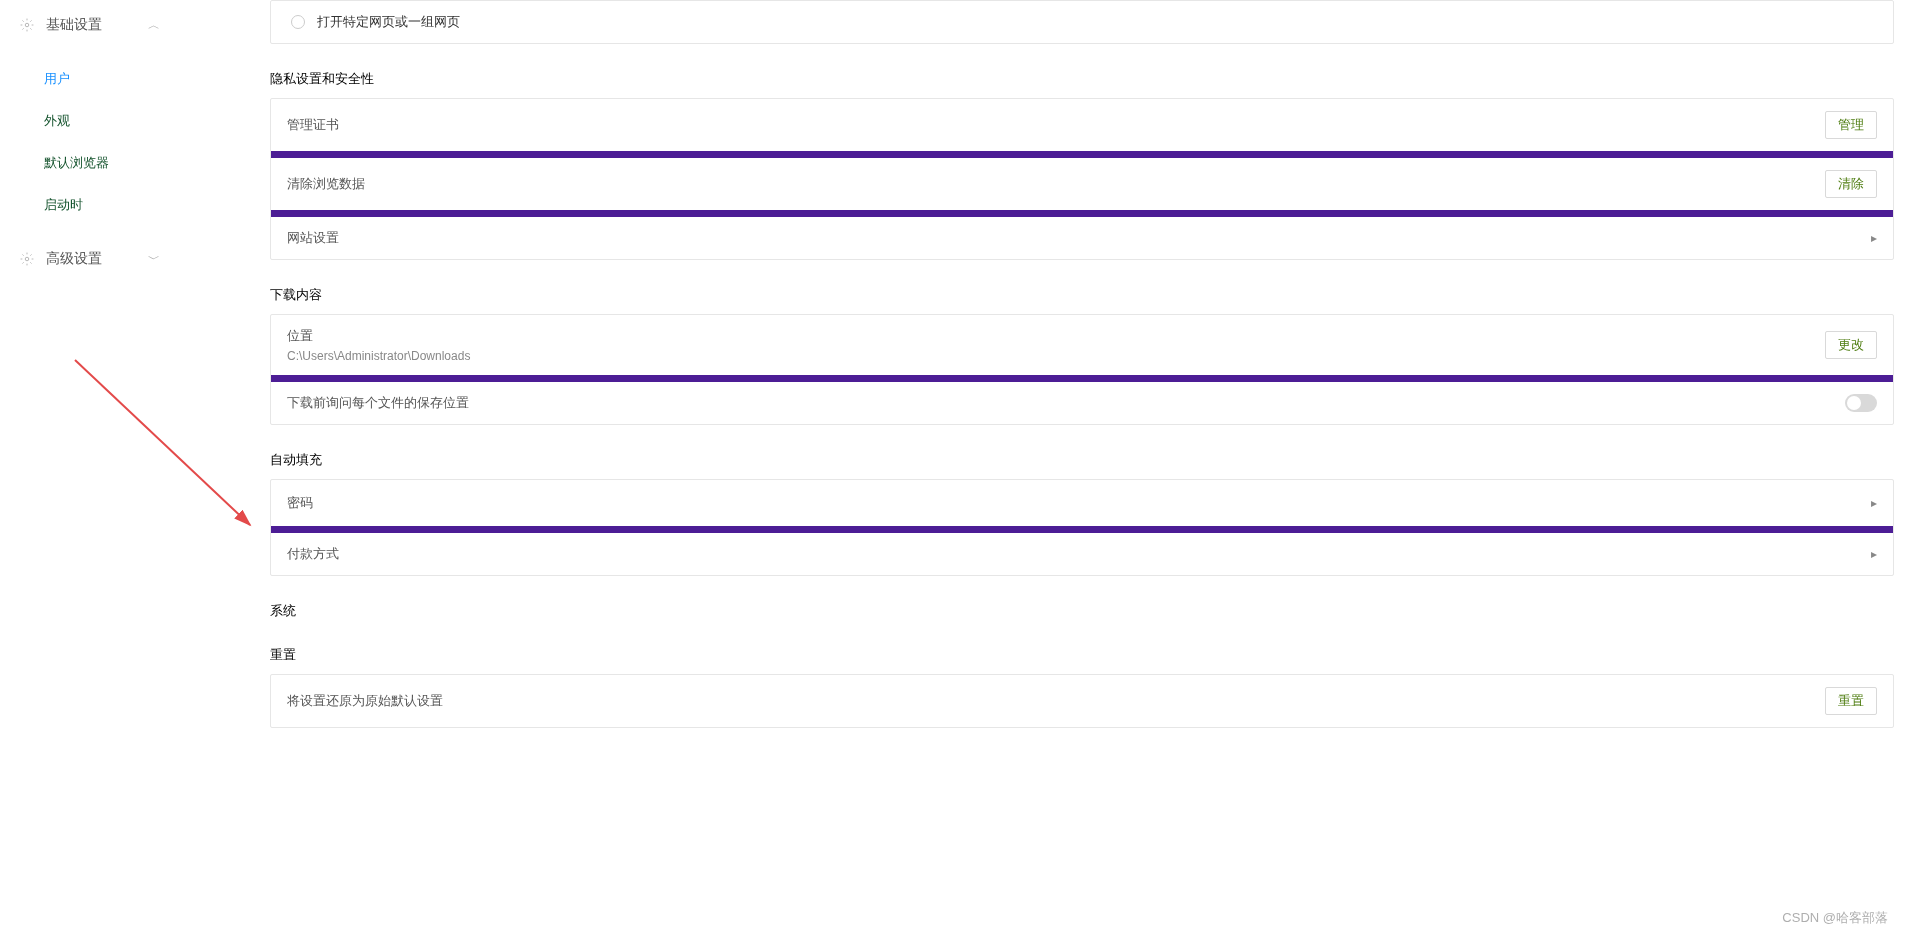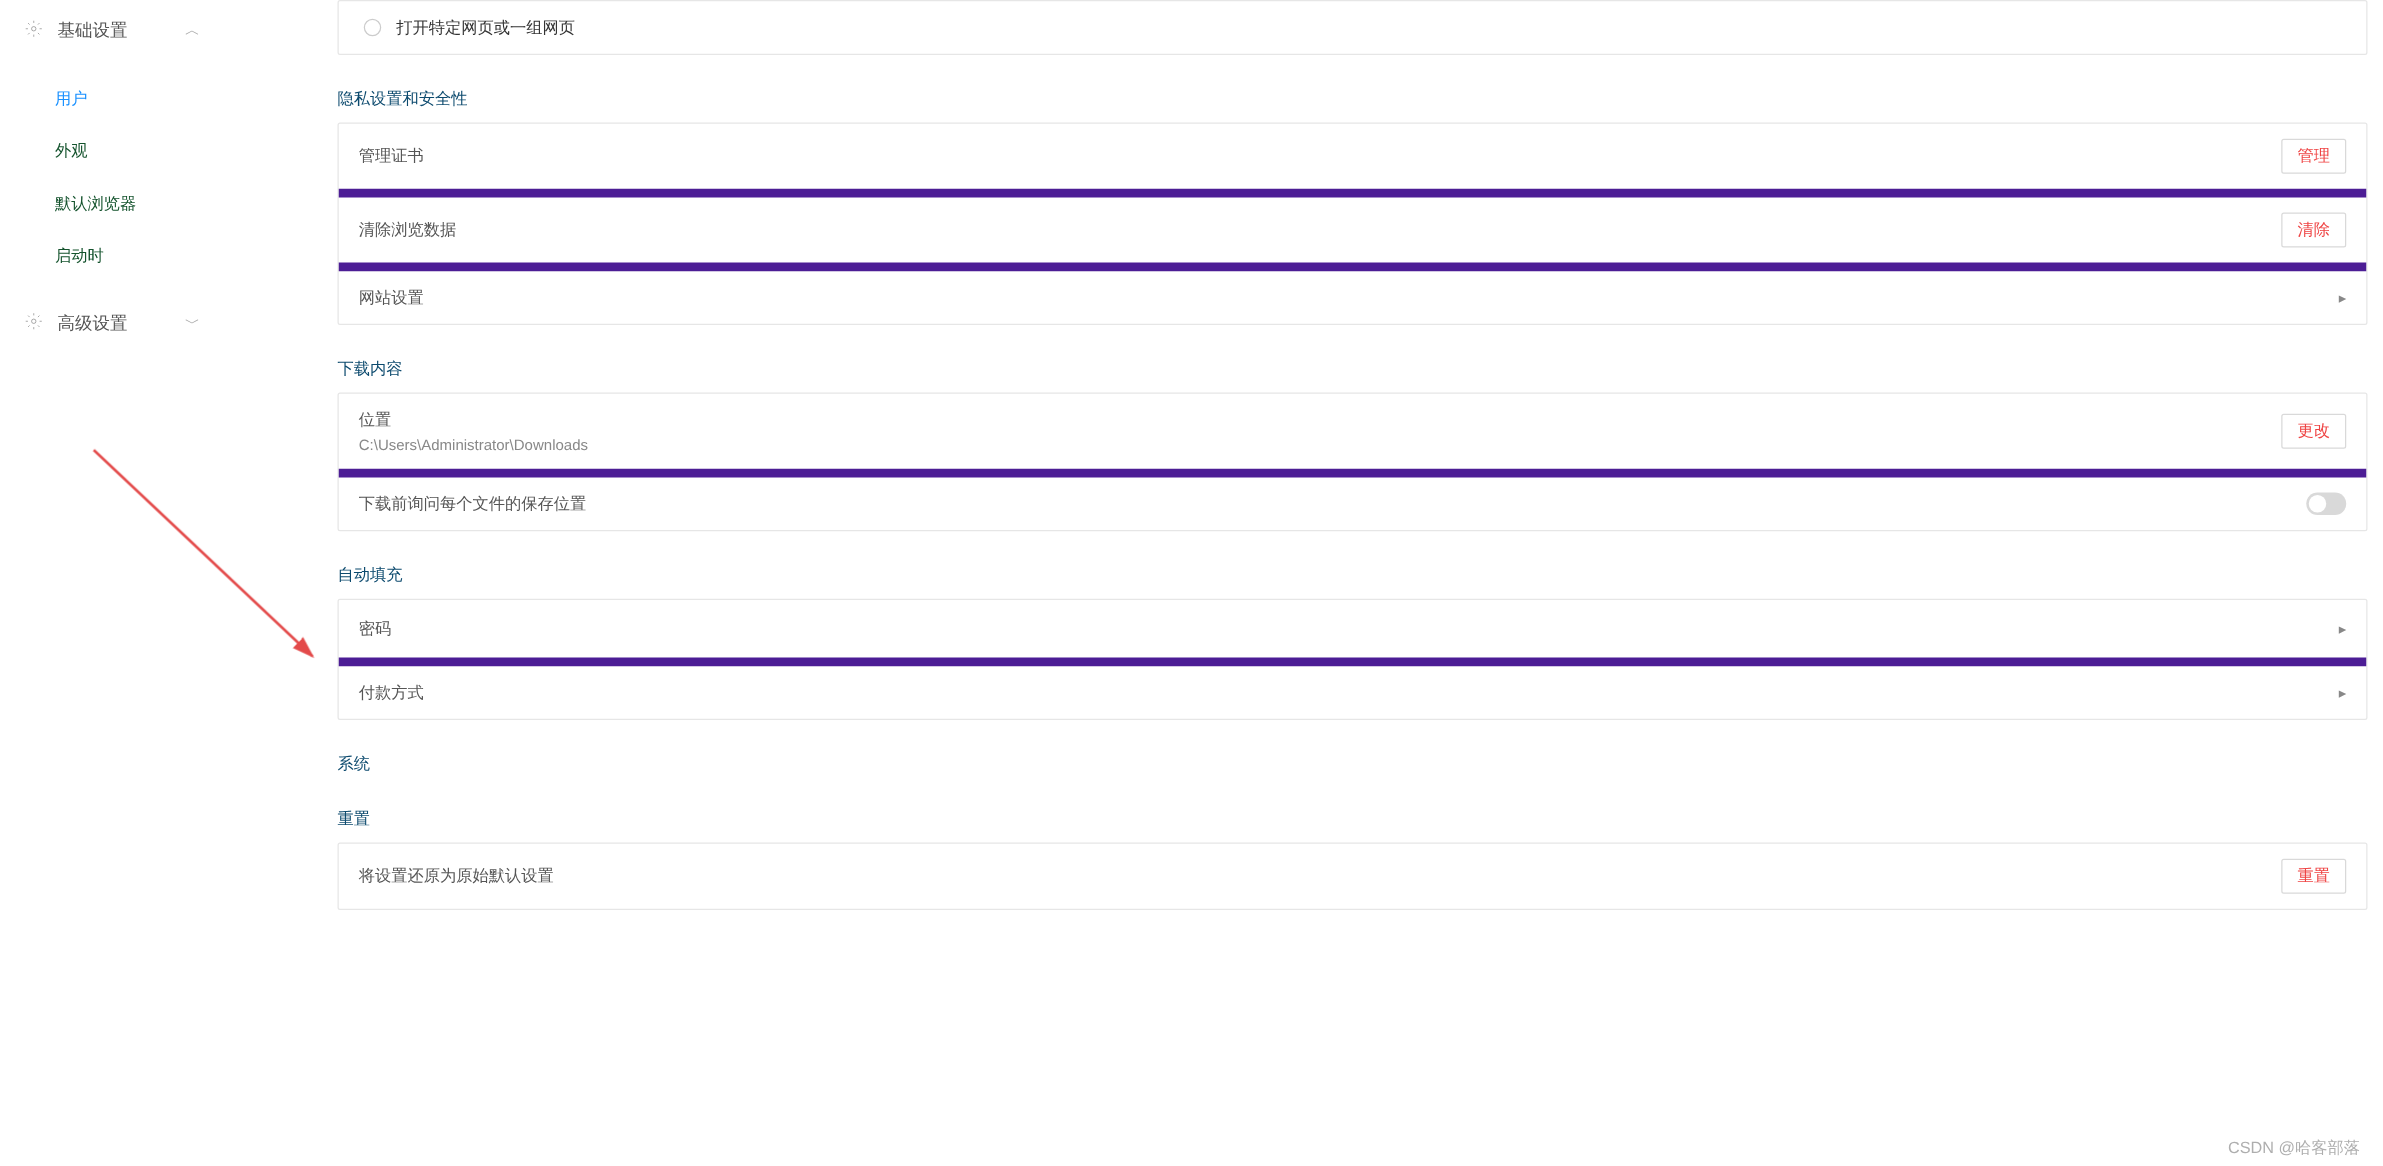--- a/index.html
+++ b/index.html
@@ -11,21 +11,21 @@
     }
     
     .sidebar {
       position: fixed;
       left: 0; top: 0;
       width: 180px;
       padding: 10px 0;
     }
     .sidebar-header {
       display: flex;
-      align-items: flex-start;
+      align-items: center;
       padding: 6px 20px;
       cursor: pointer;
       color: #555;
       font-size: 14px;
     }
     .sidebar-header .gear {
       width: 14px; height: 14px;
       margin-right: 12px;
       display: inline-flex;
       align-items: center;
@@ -46,21 +46,21 @@
     }
     .sidebar-item.active { color: #1890ff; }
     
     .main {
       margin-left: 190px;
       padding: 0 12px 50px 80px;
     }
     .section { margin-top: 26px; }
     .section-title {
       font-size: 13px;
-      color: #0c4a6e;
+      color: #000000;
       margin-bottom: 10px;
     }
     .card {
       border: 1px solid #e6e6e6;
       border-radius: 2px;
       background: #fff;
     }
     .card.highlight {
       outline: 2px solid #e34a4a;
       outline-offset: 10px;
@@ -72,21 +72,21 @@
       min-height: 46px;
       border-top: 7px solid #4c1d95;
     }
     .row:first-child { border-top: none; }
     .row-label { flex: 1; color: #555; font-size: 13px; }
     .row-sub { color: #888; font-size: 12px; margin-top: 4px; }
     .row-action { margin-left: 12px; }
     .btn {
       border: 1px solid #d9d9d9;
       background: #fff;
-      color: #ef4444;
+      color: #4d7c0f;
       padding: 4px 12px;
       font-size: 13px;
       border-radius: 2px;
       cursor: pointer;
     }
     .chev-right {
       color: #888;
       font-size: 12px;
     }
     

